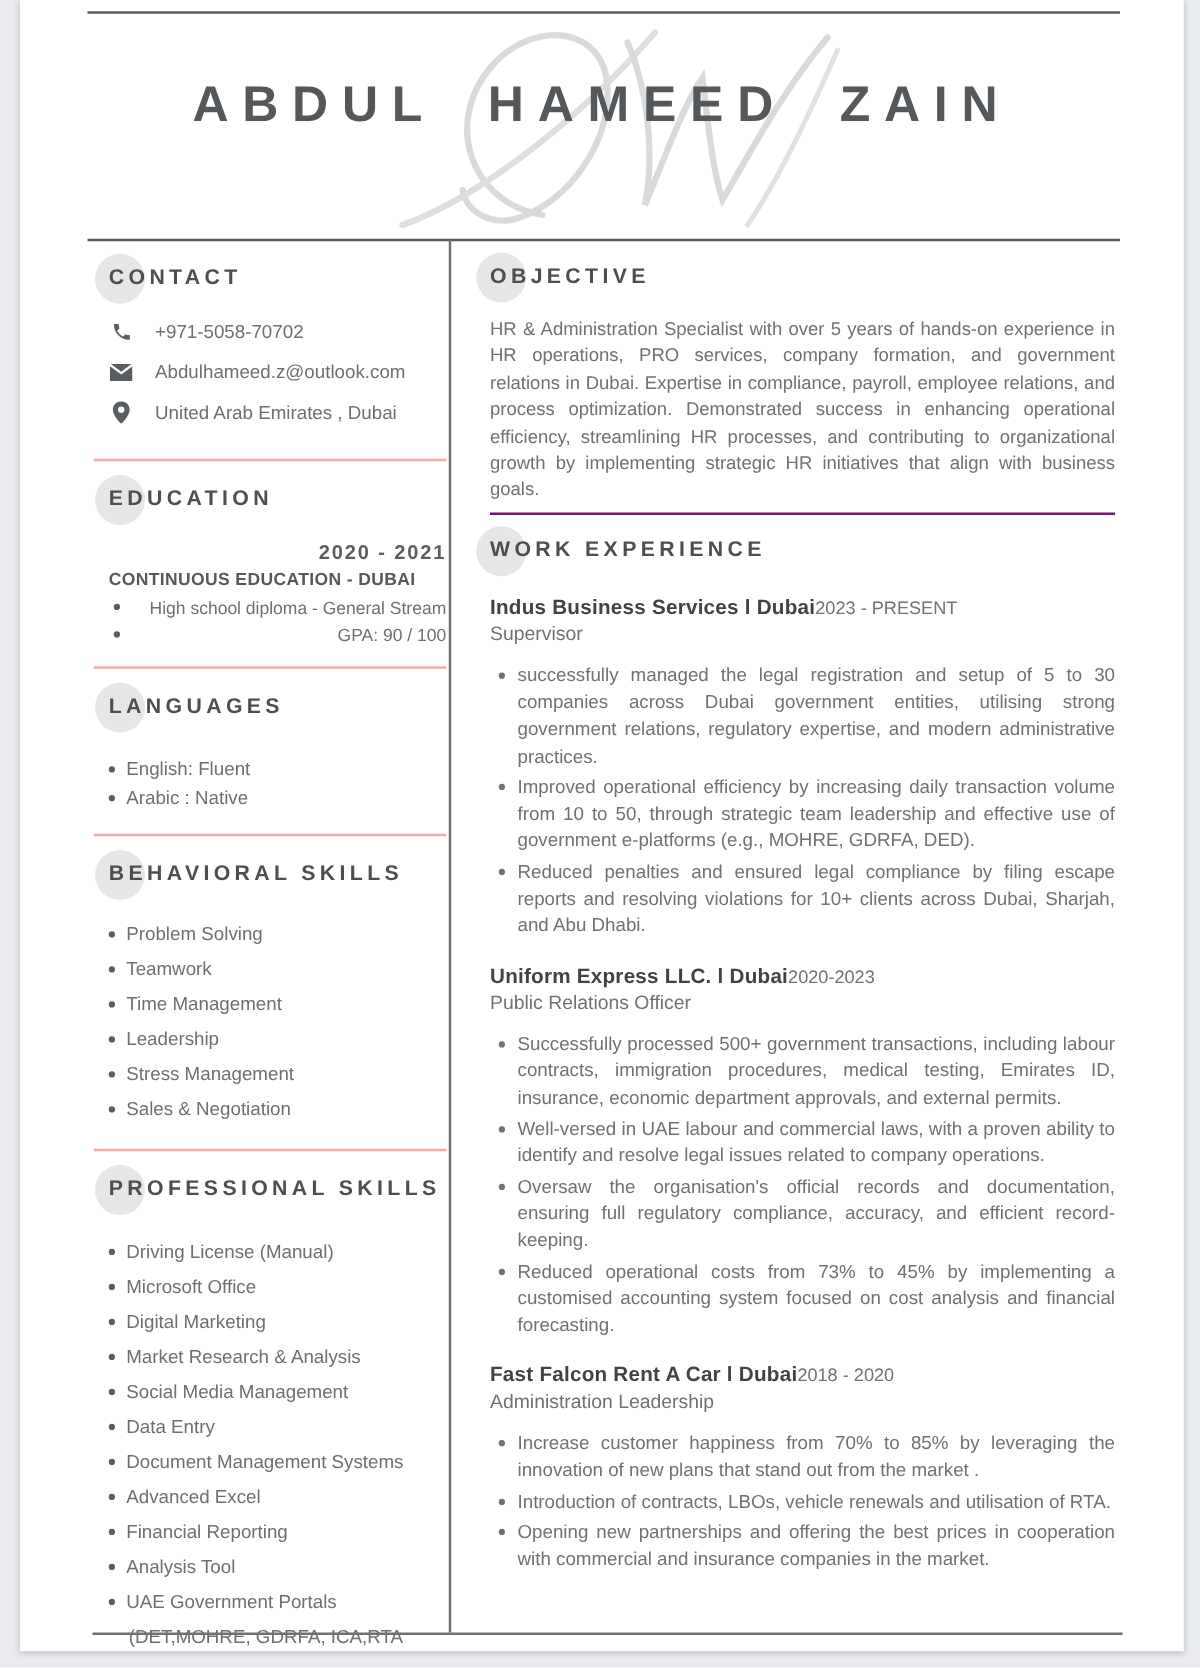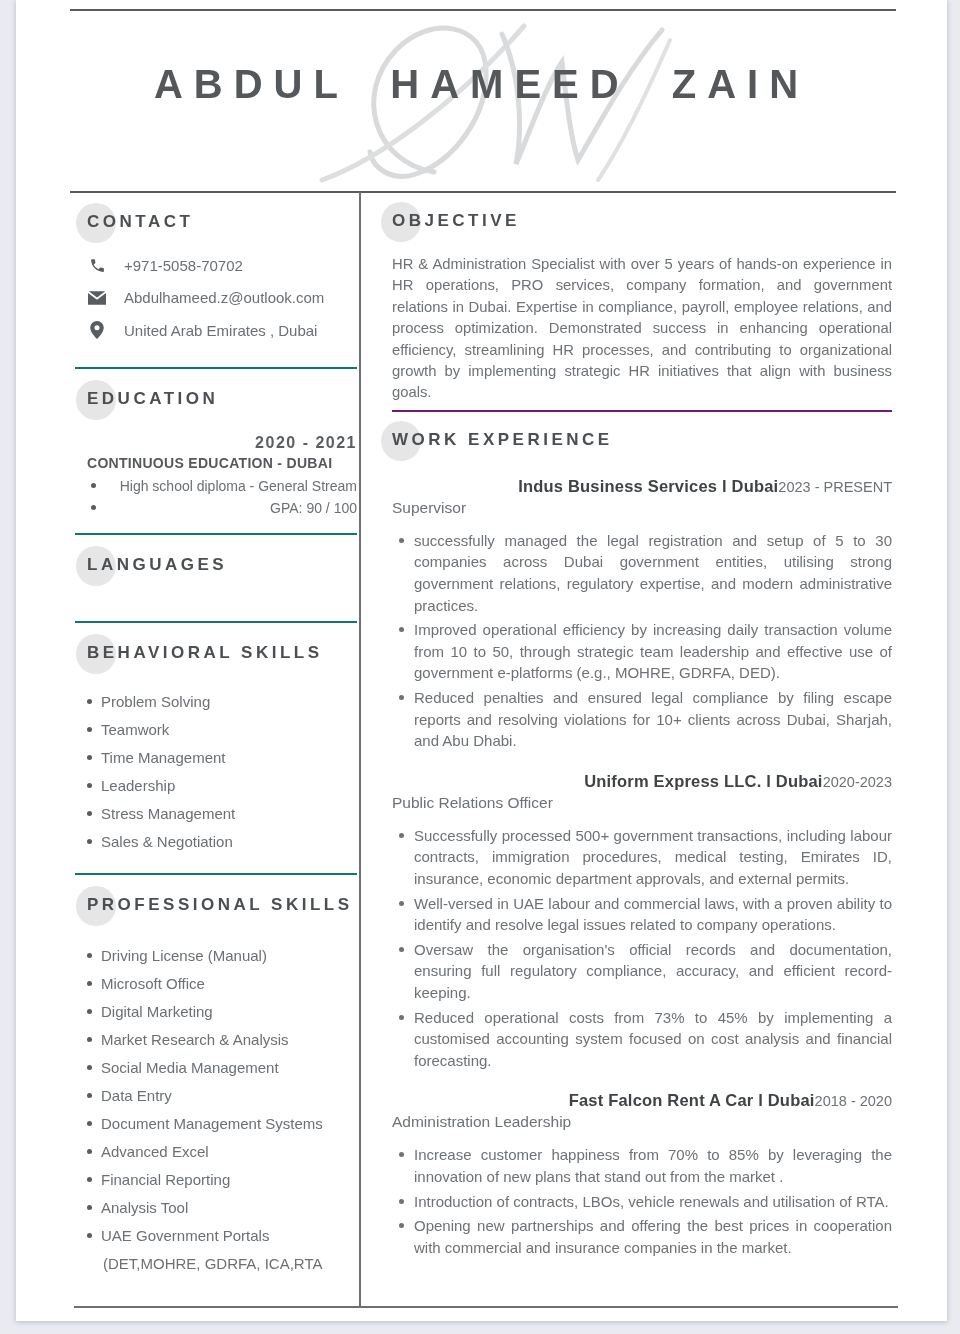--- a/index.html
+++ b/index.html
@@ -29,41 +29,41 @@
   }
   .wm{position:absolute;left:300px;top:10px;width:385px;height:178px;z-index:1;}
 
   
   .sh{position:relative;height:28px;white-space:nowrap;margin-bottom:20px;}
   .sh .circ{position:absolute;left:-11px;top:-6px;width:40px;height:40px;border-radius:50%;background:#e6e6e7;}
   .sh .t{position:relative;font-size:17px;font-weight:700;letter-spacing:3.5px;color:#4b4f52;top:3px;}
 
   
   .col-l{position:absolute;left:59px;top:192px;width:282px;box-sizing:border-box;}
-  .lsec{padding:17px 0 13px 12px;border-bottom:2px solid #0f766e;}
+  .lsec{padding:17px 0 13px 12px;border-bottom:2px solid #fca5a5;}
   .lsec.last{border-bottom:none;padding-bottom:12px;}
   .crow{display:flex;align-items:center;margin-bottom:15px;font-size:15px;color:#6b7074;}
   .crow .ic{width:20px;margin-right:17px;display:flex;align-items:center;justify-content:center;flex:0 0 20px;}
   .crow .ic svg{fill:#595d60;}
   .edu-period{font-size:16px;font-weight:700;letter-spacing:1.5px;color:#5a5e61;margin-bottom:3px;text-align:right;}
   .edu-school{font-size:14px;font-weight:700;letter-spacing:.3px;color:#55595c;margin-bottom:5px;}
   ul.blist{list-style:none;margin:0;padding:0;}
   ul.blist li{position:relative;padding-left:14px;font-size:15px;line-height:20px;color:#6b7074;margin-bottom:8px;}
   ul.blist li::before{content:"";position:absolute;left:0;top:7px;width:5px;height:5px;border-radius:50%;background:#595d60;}
   ul.blist.tight li{font-size:14px;margin-bottom:2px;padding-left:18px;text-align:right;}
   ul.blist.tight li::before{left:4px;}
   ul.blist.langs li{margin-bottom:3px;}
   .skill-extra{font-size:15px;line-height:20px;color:#6b7074;padding-left:16px;margin-top:8px;}
 
   
   .col-r{position:absolute;left:344px;top:192px;width:532px;box-sizing:border-box;padding-left:32px;}
   .rsec-obj{padding-top:16px;padding-bottom:6px;border-bottom:2px solid #701a75;}
   .obj-text{font-size:14.8px;line-height:21.4px;text-align:justify;color:#6d7276;}
   .rsec-work{padding-top:15px;}
-  .job-head{display:flex;justify-content:flex-end;align-items:baseline;margin-top:20px;}
+  .job-head{display:flex;justify-content:flex-start;align-items:baseline;margin-top:20px;}
   .job-co{font-size:16.5px;font-weight:700;color:#3f4345;letter-spacing:.2px;}
   .job-dates{font-size:14.5px;color:#6d7276;white-space:nowrap;}
   .job-role{font-size:15.5px;color:#6d7276;margin-top:3px;}
   ul.wlist{list-style:none;margin:13px 0 6px 0;padding:0;}
   ul.wlist li{position:relative;padding-left:22px;margin-bottom:3px;font-size:15px;line-height:21.6px;text-align:justify;color:#6d7276;}
   ul.wlist li::before{content:"";position:absolute;left:7px;top:8px;width:5px;height:5px;border-radius:50%;background:#6d7276;}
 </style>
 </head>
 <body>
 
@@ -127,20 +127,24 @@
         <li>High school diploma - General Stream</li>
         <li>GPA: 90 / 100</li>
       </ul>
     </div>
 
     <div class="lsec" style="padding-bottom:15px;">
       <div class="sh" style="margin-bottom:26px;">
         <span class="circ"></span>
         <span class="t">LANGUAGES</span>
       </div>
+      <ul class="blist langs">
+        <li>English: Fluent</li>
+        <li>Arabic : Native</li>
+      </ul>
     </div>
 
     <div class="lsec">
       <div class="sh" style="margin-bottom:24px;">
         <span class="circ"></span>
         <span class="t">BEHAVIORAL SKILLS</span>
       </div>
       <ul class="blist">
         <li>Problem Solving</li>
         <li>Teamwork</li>

